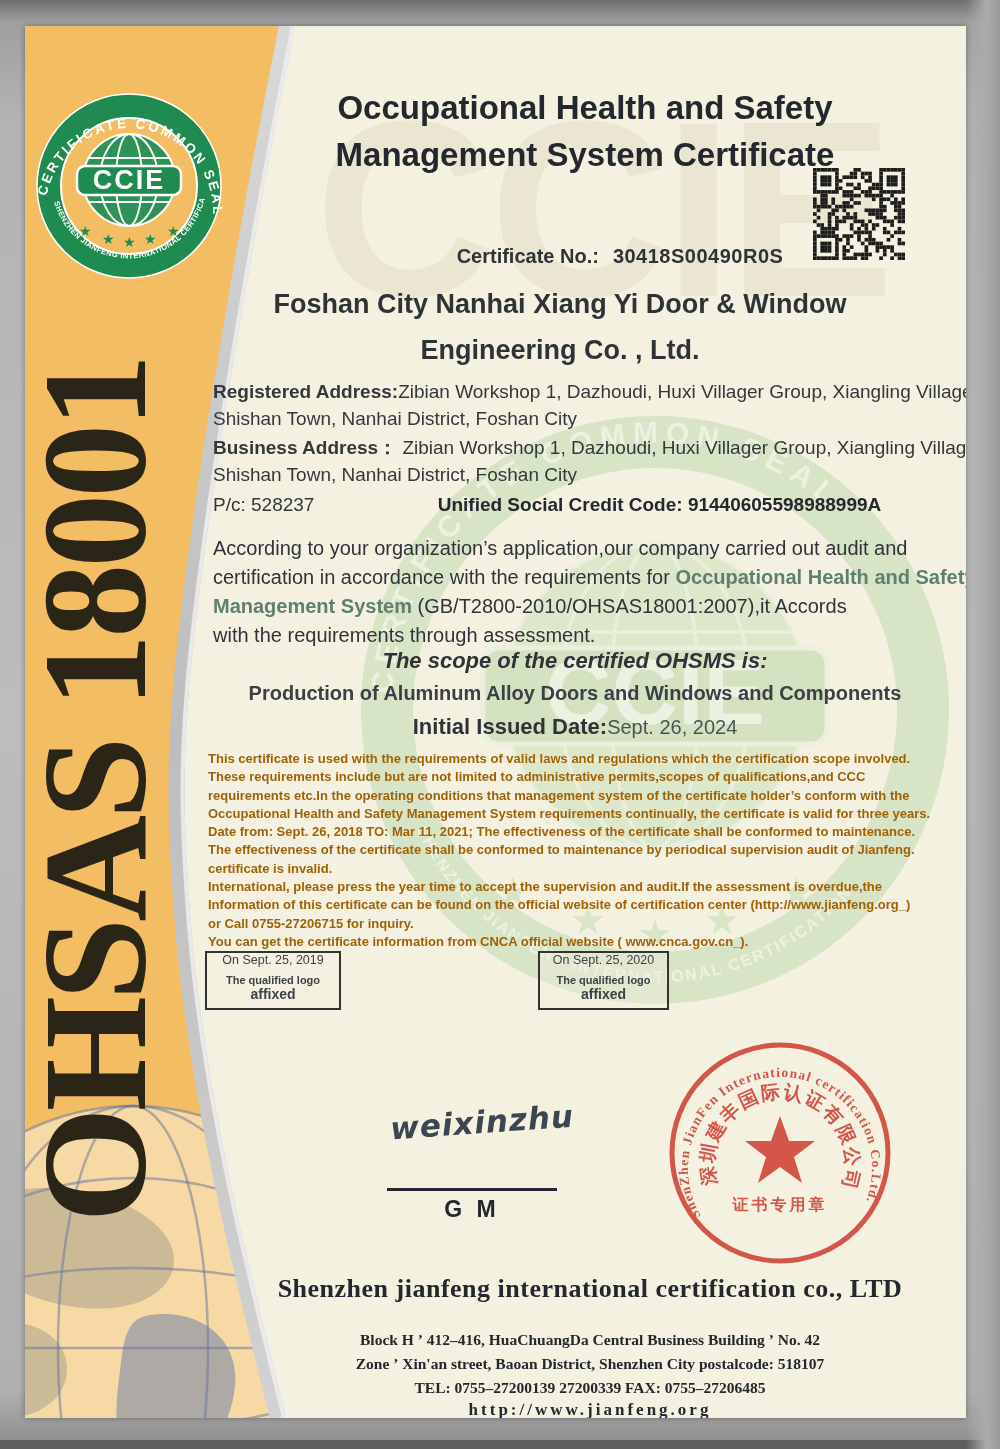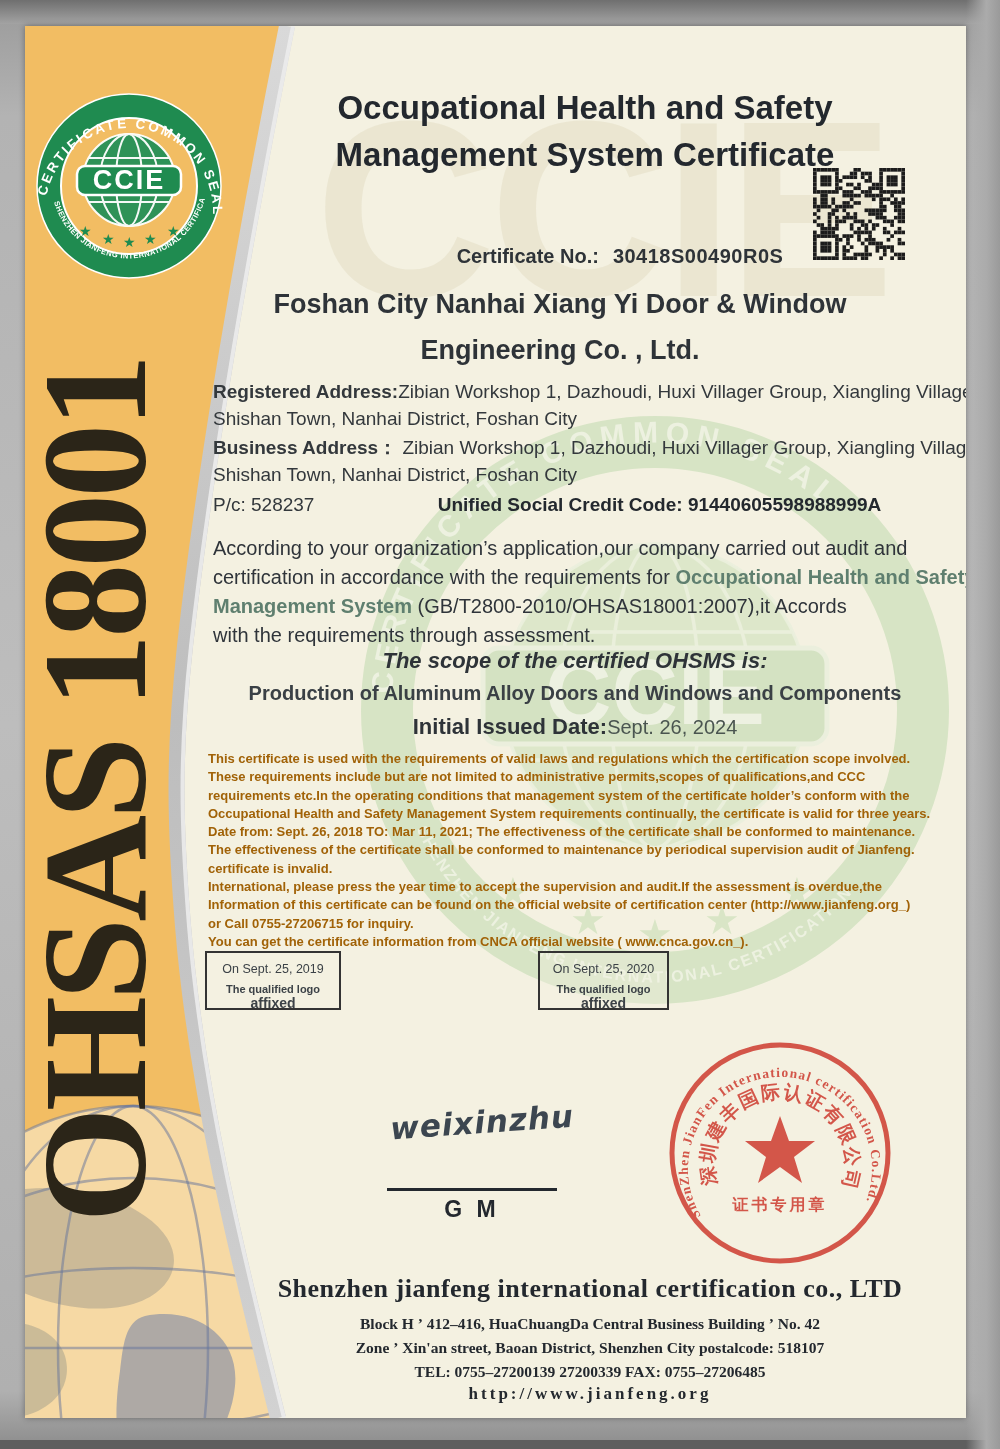--- a/index.html
+++ b/index.html
@@ -54,38 +54,38 @@
     font-size:22px;font-weight:bold;color:#2e3338;}
   .issued .date{font-weight:400;font-size:20px;color:#4a5550;}
 
   .fineprint{left:183px;top:724px;font-size:13px;font-weight:600;
     color:#a16207;line-height:18.3px;z-index:3;}
   .fineprint div{white-space:nowrap;}
   .fineprint b{font-weight:800;}
 
   .logo-box{width:132px;height:55px;border:2px solid #333;text-align:center;
     color:#3c4247;background:rgba(244,241,225,.35);}
-  .logo-box .d{font-size:12.5px;margin-top:9px;}
+  .logo-box .d{font-size:12.5px;}
   .logo-box .q{font-size:11px;font-weight:bold;margin-top:7px;}
   .logo-box .q .aff{font-size:14px;font-weight:600;}
 
   .signature{left:352px;top:1078px;width:210px;text-align:center;z-index:4;
     font-family:"DejaVu Sans",sans-serif;font-style:italic;font-weight:600;
     font-size:31px;color:#3c4650;transform:rotate(-4deg);letter-spacing:1px;}
   .sig-line{left:362px;top:1162px;width:170px;height:3px;background:#23282e;z-index:4;}
   .sig-role{left:362px;top:1170px;width:170px;text-align:center;
     font-size:23px;font-weight:bold;letter-spacing:4px;color:#23282e;z-index:4;}
 
   .stamp-svg{position:absolute;left:640px;top:1012px;z-index:4;mix-blend-mode:multiply;opacity:.92;}
 
   .footer{left:170px;top:1248px;width:760px;text-align:center;transform:translateX(15px);
     font-family:Liberation Serif, serif;color:#23282e;z-index:3;}
   .footer .co{font-size:26px;font-weight:bold;letter-spacing:.5px;}
   .footer .ln{font-size:15.5px;font-weight:bold;line-height:24px;}
-  .footer .ln1{margin-top:8px;}
+  .footer .ln1{margin-top:24px;}
   .footer .url{letter-spacing:3px;font-size:17px;font-weight:bold;}
 
   .wm{position:absolute;left:330px;top:379px;z-index:1;}
   .qr{position:absolute;left:788px;top:142px;z-index:3;}
 </style>
 </head>
 <body>
 
 <div class="scan-top"></div>
 <div class="scan-bottom"></div>

